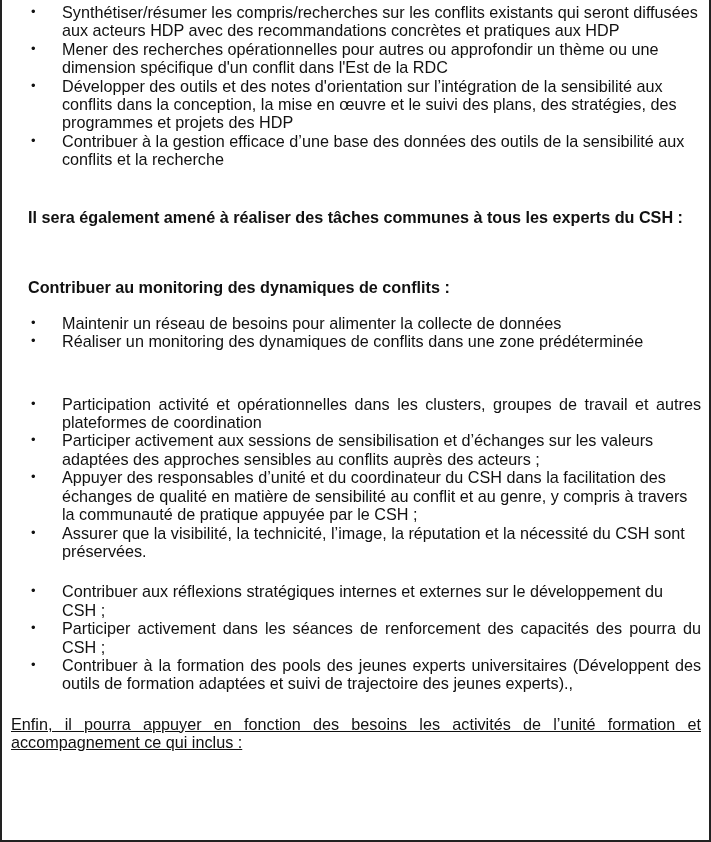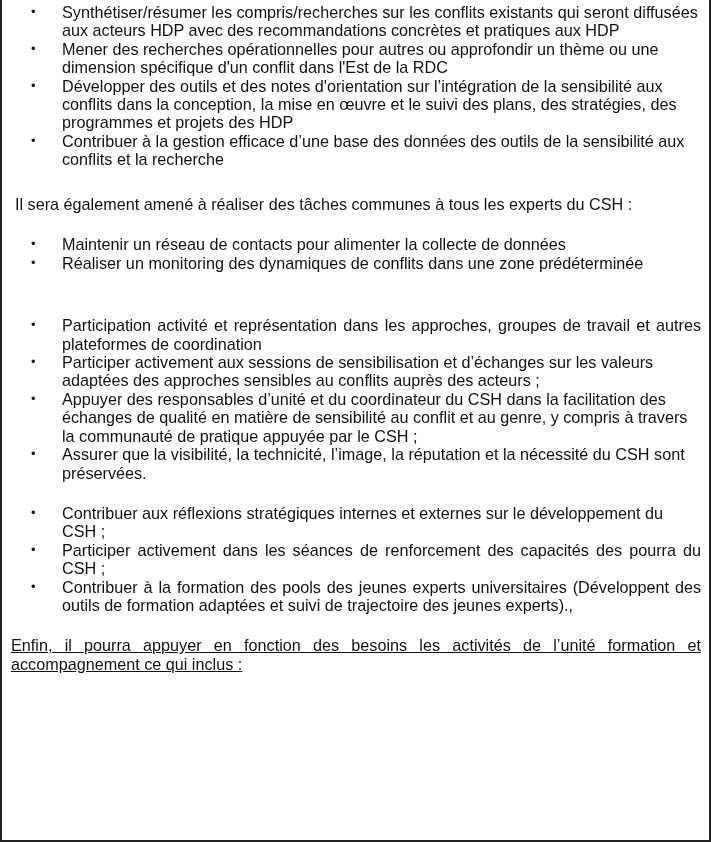--- a/index.html
+++ b/index.html
@@ -27,21 +27,21 @@
       position: relative;
       margin: 0;
     }
     ul.bullets li .bullet {
       position: absolute;
       left: -31px;
       top: 0;
       font-size: 13px;
     }
     ul.bullets li.just .txt { text-align: justify; text-align-last: left; display: block; }
-    .heading { font-weight: normal; margin: 4px; }
+    .heading { font-weight: bold; margin: 17px; }
     .para { margin: 0; }
     .para.just { text-align: justify; text-decoration: underline; }
     .gap { height: 18.4px; }
     .gap-lg { height: 22px; }
   </style>
 </head>
 <body>
 
 <div class="page">
 
@@ -51,37 +51,38 @@
     <li><span class="bullet">•</span><span class="txt">Développer des outils et des notes d'orientation sur l’intégration de la sensibilité aux conflits dans la conception, la mise en œuvre et le suivi des plans, des stratégies, des programmes et projets des HDP</span></li>
     <li><span class="bullet">•</span><span class="txt">Contribuer à la gestion efficace d’une base des données des outils de la sensibilité aux conflits et la recherche</span></li>
   </ul>
 
   <div class="gap-lg"></div>
 
   <p class="heading">Il sera également amené à réaliser des tâches communes à tous les experts du CSH :</p>
 
   <div class="gap"></div>
 
+  <p class="heading">Contribuer au monitoring des dynamiques de conflits :</p>
   <ul class="bullets">
-    <li><span class="bullet">•</span><span class="txt">Maintenir un réseau de contacts pour alimenter la collecte de données</span></li>
+    <li><span class="bullet">•</span><span class="txt">Maintenir un réseau de besoins pour alimenter la collecte de données</span></li>
     <li class="just">
         <span class="bullet">•</span>
         <span class="txt">Réaliser un monitoring des dynamiques de conflits dans une zone prédéterminée</span>
       </li>
   </ul>
 
   <div class="gap-lg"></div>
 
 
   <div class="gap-lg"></div>
 
   <ul class="bullets">
     <li class="just">
         <span class="bullet">•</span>
-        <span class="txt">Participation activité et représentation dans les approches, groupes de travail et autres plateformes de coordination</span>
+        <span class="txt">Participation activité et opérationnelles dans les clusters, groupes de travail et autres plateformes de coordination</span>
       </li>
     <li><span class="bullet">•</span><span class="txt">Participer activement aux sessions de sensibilisation et d’échanges sur les valeurs adaptées des approches sensibles au conflits auprès des acteurs ;</span></li>
     <li><span class="bullet">•</span><span class="txt">Appuyer des responsables d’unité et du coordinateur du CSH dans la facilitation des échanges de qualité en matière de sensibilité au conflit et au genre, y compris à travers la communauté de pratique appuyée par le CSH ;</span></li>
     <li><span class="bullet">•</span><span class="txt">Assurer que la visibilité, la technicité, l’image, la réputation et la nécessité du CSH sont préservées.</span></li>
   </ul>
 
   <div class="gap-lg"></div>
 
   <ul class="bullets">
     <li><span class="bullet">•</span><span class="txt">Contribuer aux réflexions stratégiques internes et externes sur le développement du CSH ;</span></li>

